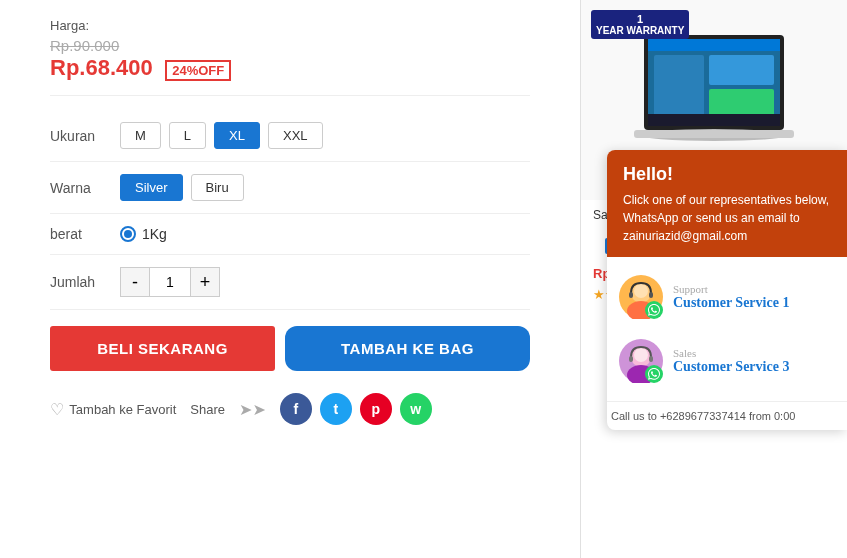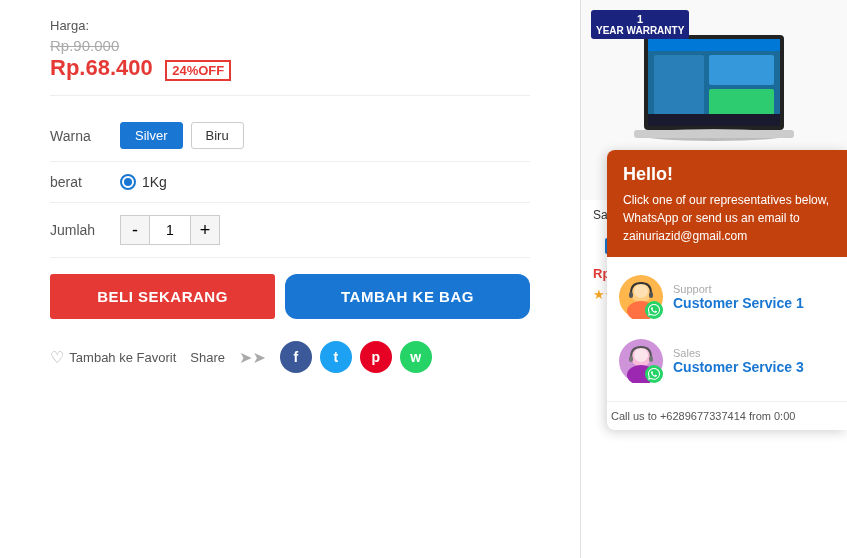--- a/index.html
+++ b/index.html
@@ -253,20 +253,21 @@
       background: #c2410c;
       color: #fff;
       padding: 14px 16px 12px 16px;
     }
     .chat-header h3 { font-size: 18px; font-weight: bold; margin-bottom: 6px; }
     .chat-header p { font-size: 12px; line-height: 1.5; }
 
     .chat-agents {
       padding: 8px 0;
       background: #fff;
+      font-family: Liberation Serif, serif;
     }
     .agent-item {
       display: flex;
       align-items: center;
       padding: 10px 12px;
       gap: 10px;
       cursor: pointer;
     }
     .wa-badge {
       position: absolute;
@@ -324,20 +325,29 @@
     <div class="price-label">Harga:</div>
     <div>
       <span class="price-original">Rp.90.000</span>
     </div>
     <div>
       <span class="price-current">Rp.68.400</span>
       <span class="discount-badge">24%OFF</span>
     </div>
   </div>
 
+  <div class="option-row">
+    <span class="option-label">Ukuran</span>
+    <div class="option-buttons">
+      <button class="option-btn">M</button>
+      <button class="option-btn">L</button>
+      <button class="option-btn active">XL</button>
+      <button class="option-btn">XXL</button>
+    </div>
+  </div>
 
   <div class="option-row">
     <span class="option-label">Warna</span>
     <div class="option-buttons">
       <button class="option-btn active">Silver</button>
       <button class="option-btn">Biru</button>
     </div>
   </div>
 
   <div class="option-row">

